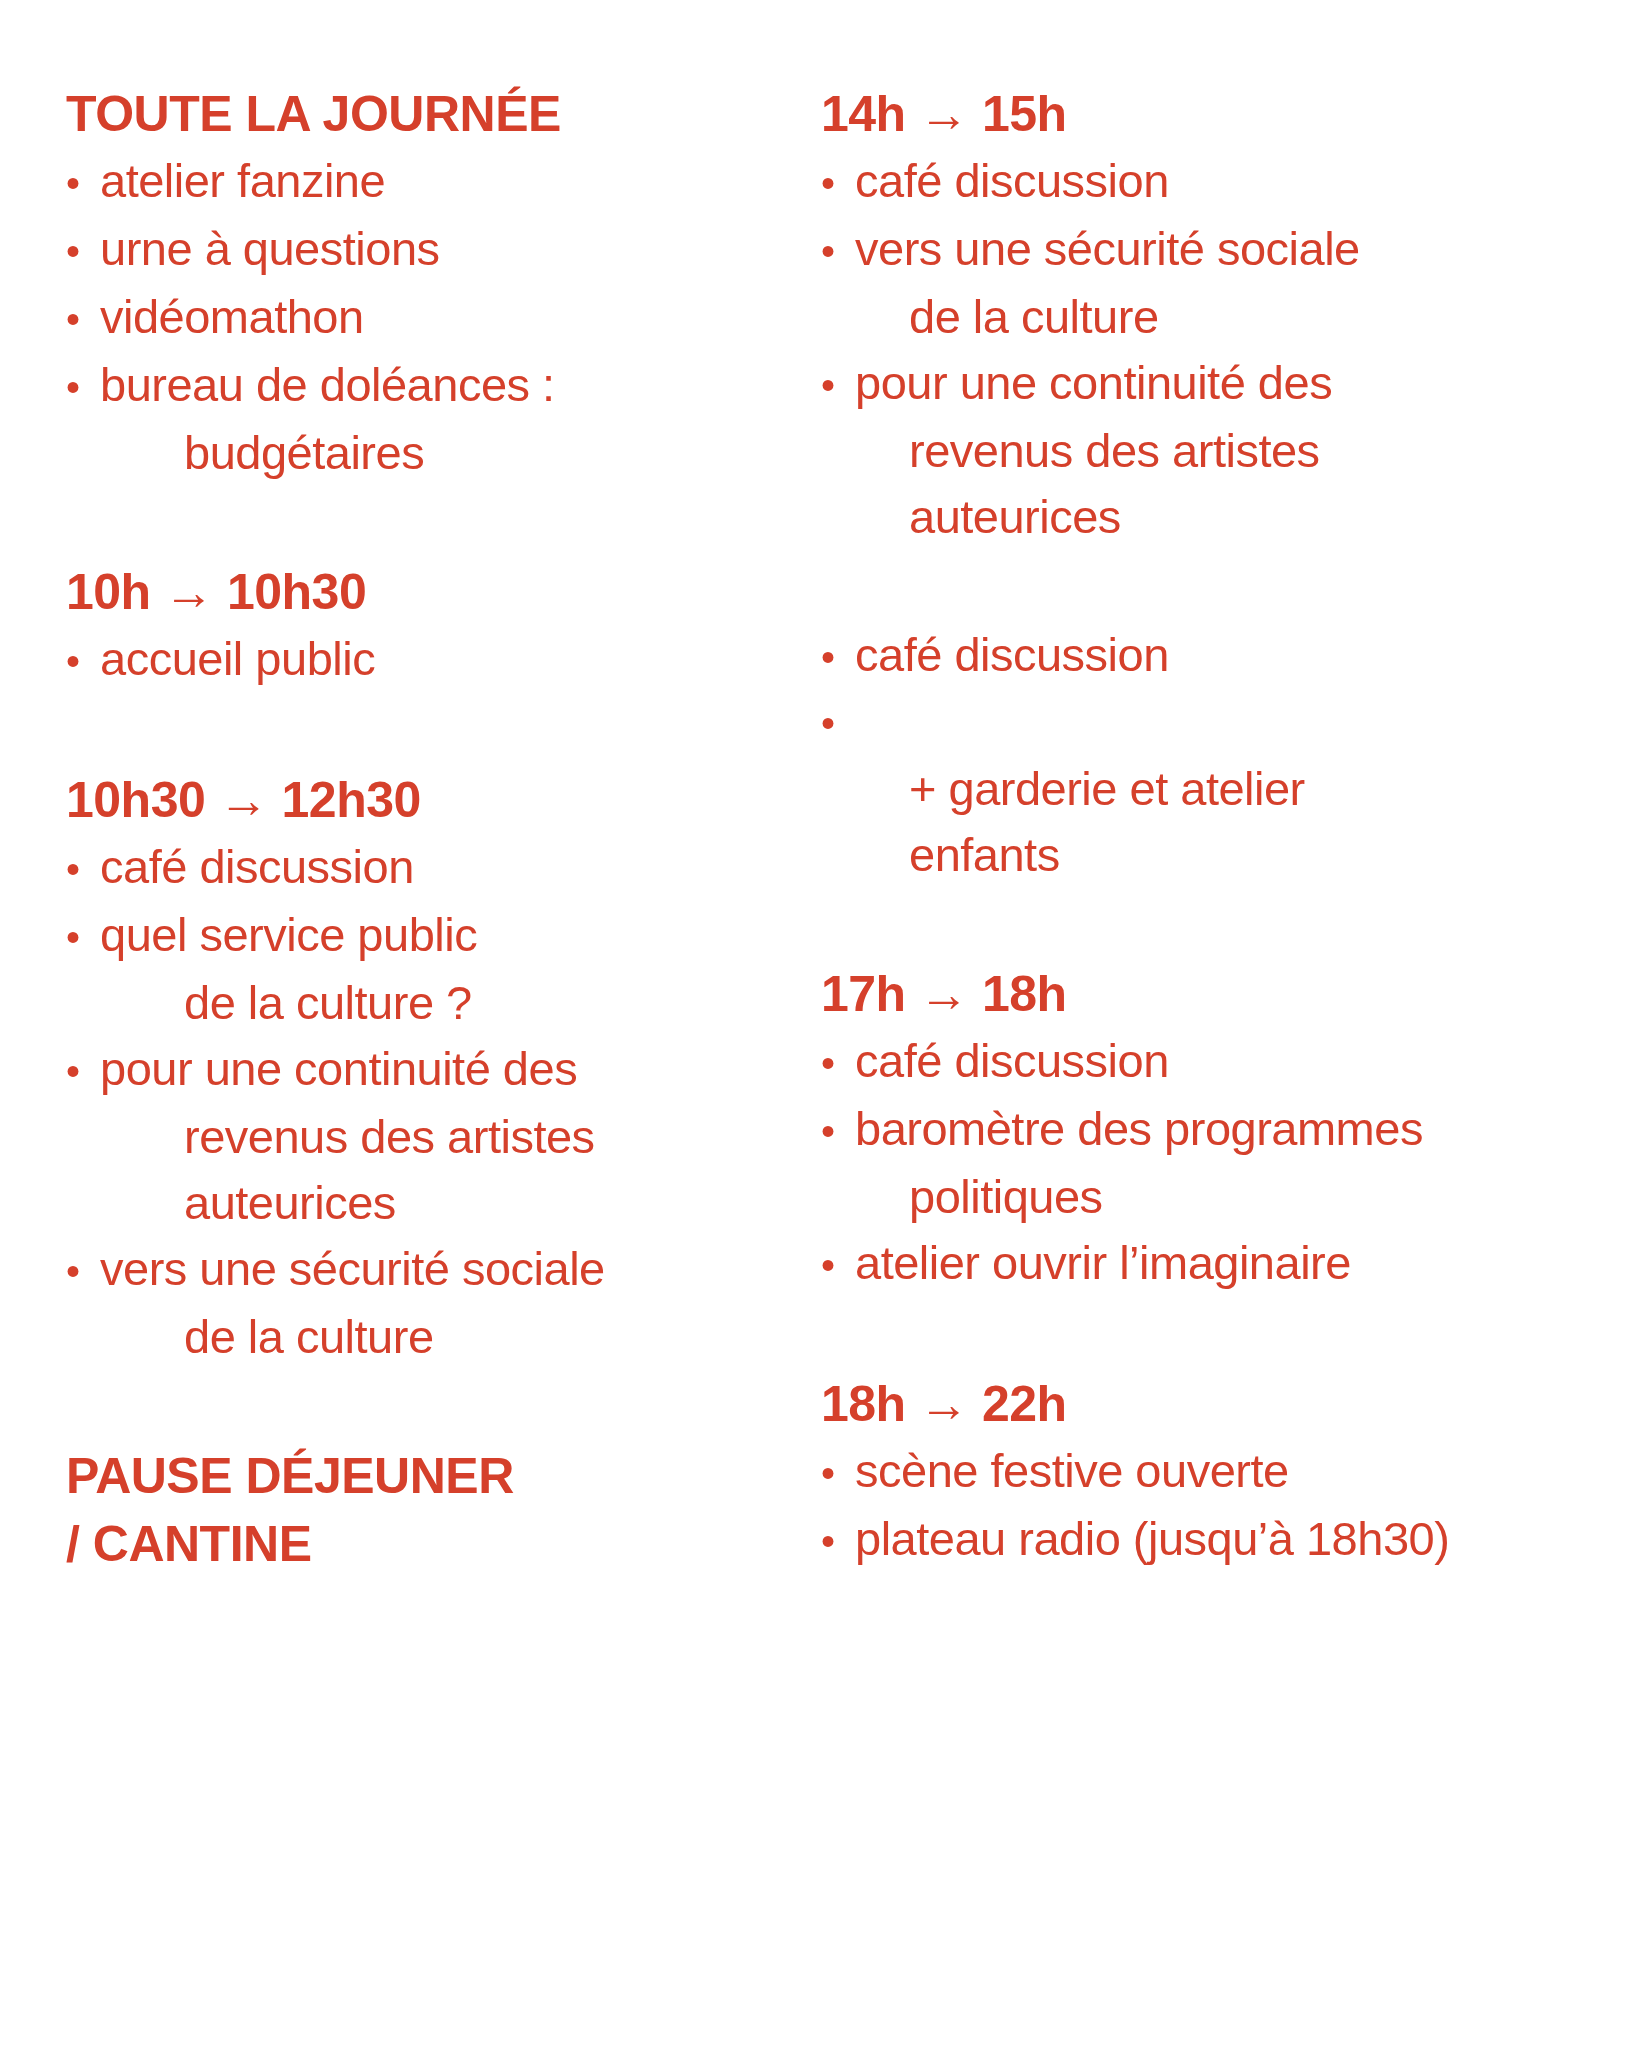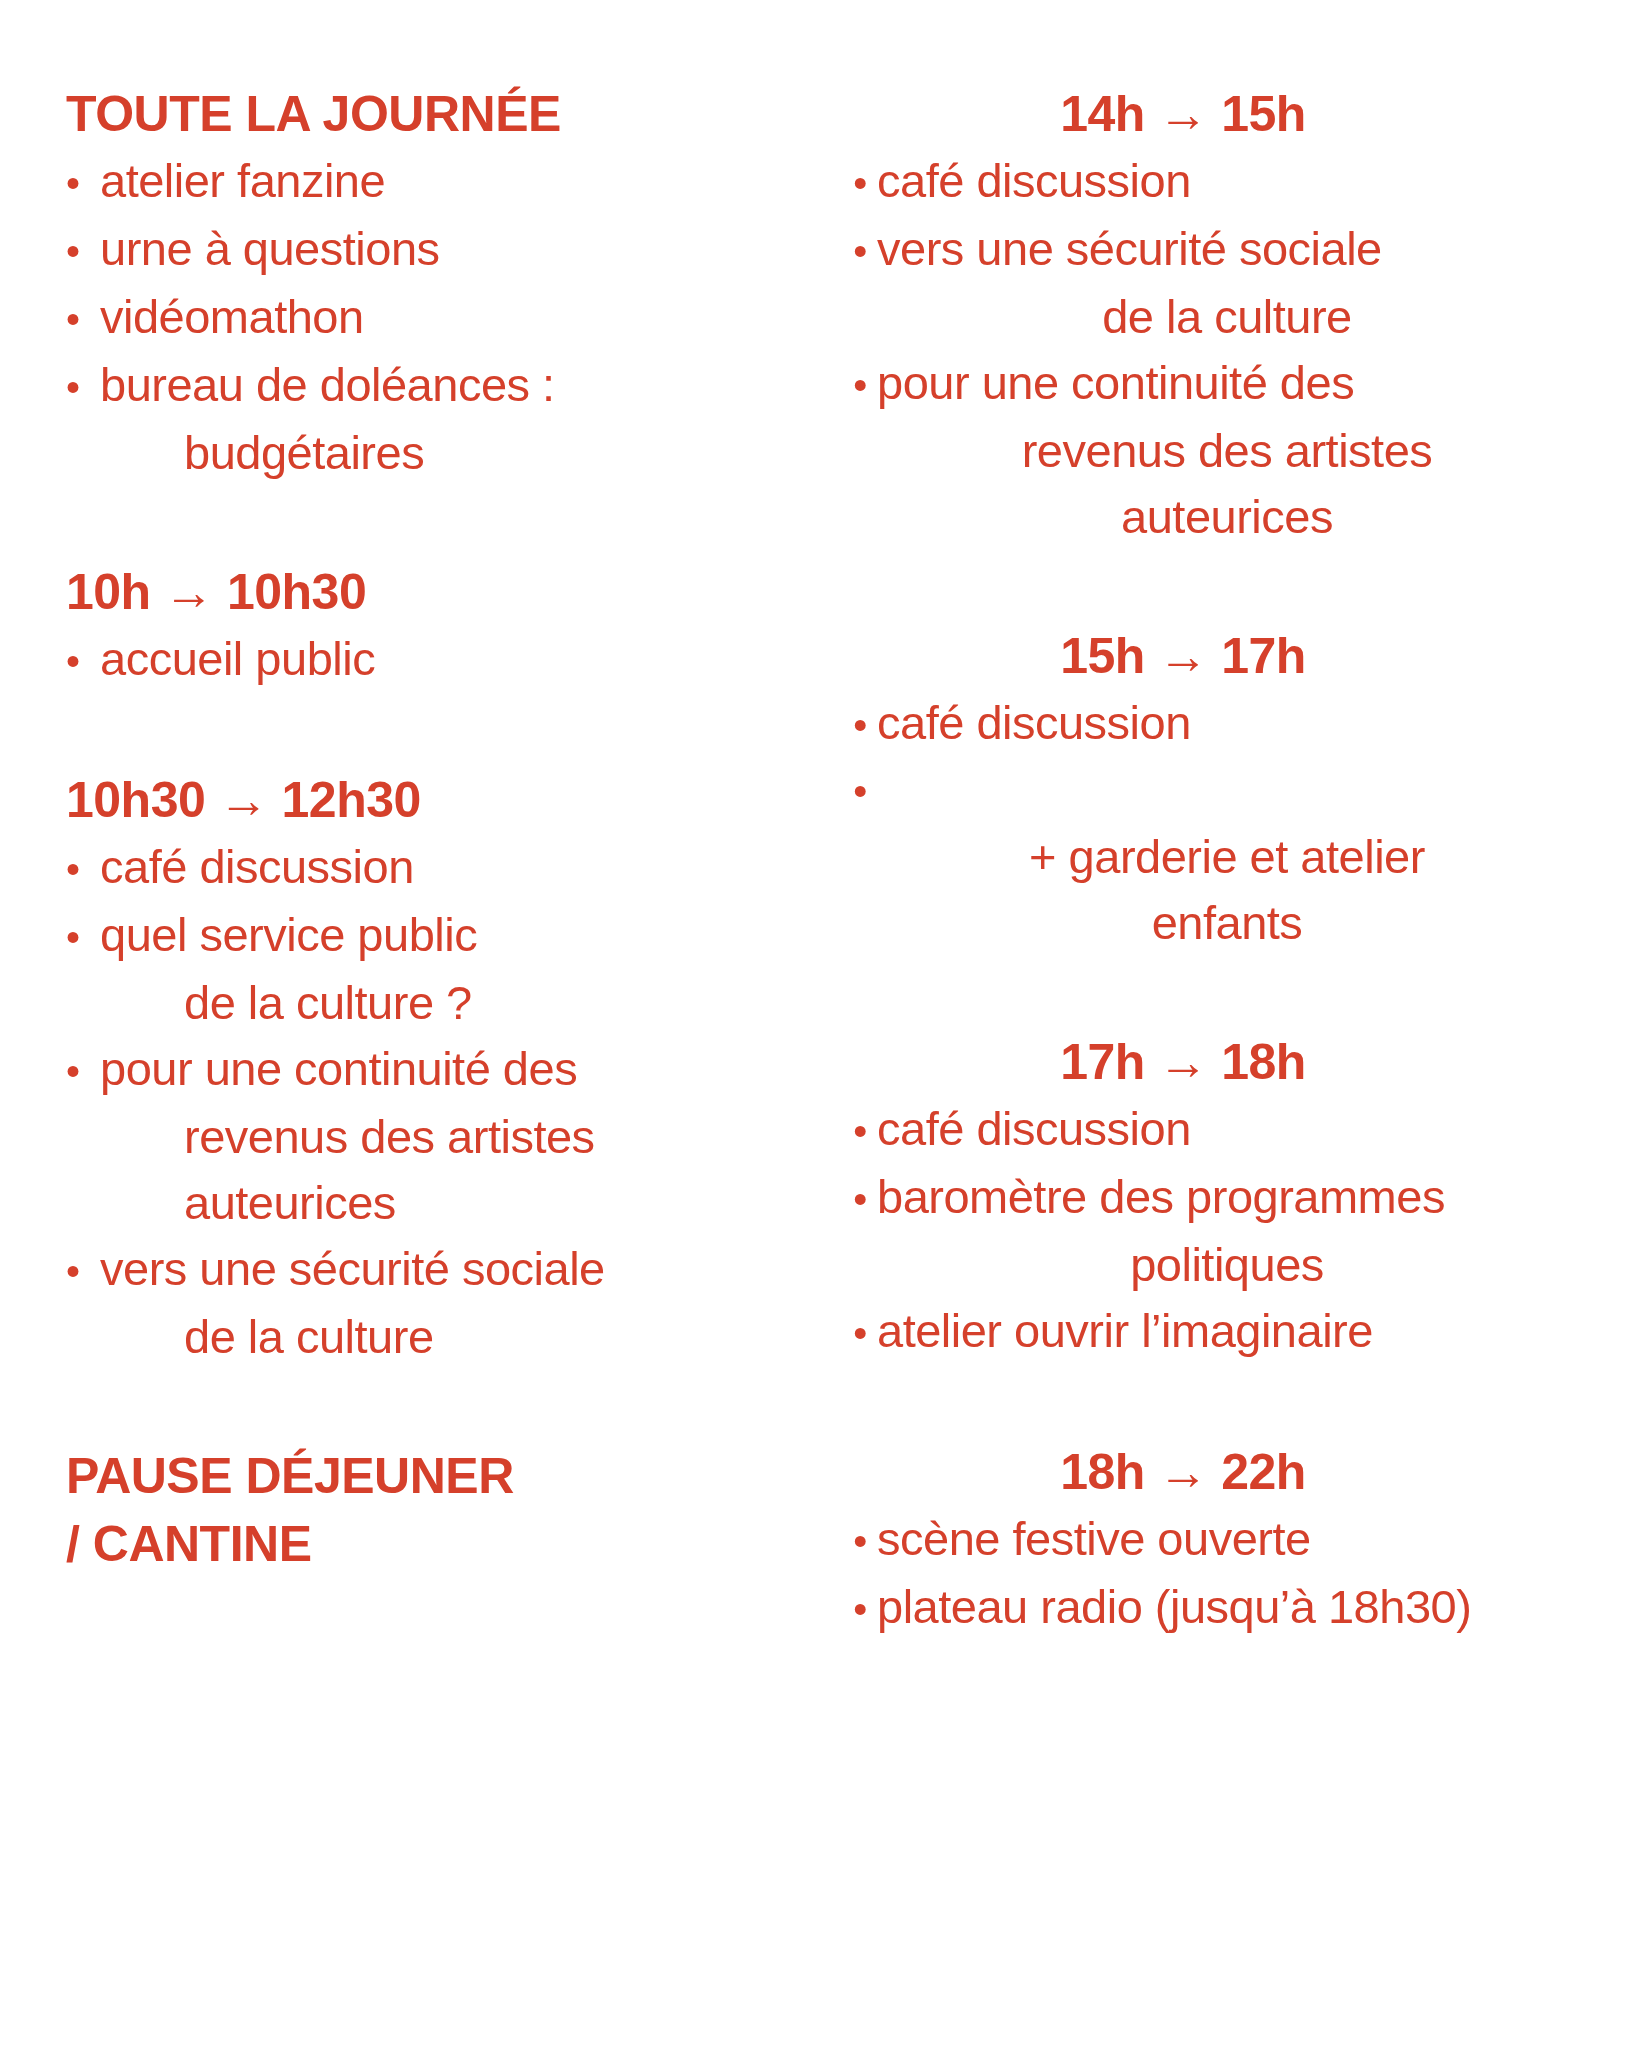--- a/index.html
+++ b/index.html
@@ -16,21 +16,21 @@
     width: 1638px;
     height: 2048px;
     background: #ffffff;
     color: #d5402b;
   }
   .col {
     position: absolute;
     top: 80px;
   }
   .col-left  { left: 66px;  width: 620px; }
-  .col-right { left: 843px; width: 680px; text-align: center; }
+  .col-right { left: 821px; width: 680px; }
   .sec { margin-bottom: 72px; }
   .h {
     font-weight: bold;
     font-size: 50px;
     line-height: 68px;
     letter-spacing: -0.5px;
     white-space: nowrap;
   }
   .line {
     font-size: 47px;
@@ -153,21 +153,20 @@
         <div class="line first">
           <span class="dot">•</span>
             <span class="txt">pour une continuité des</span>
         </div>
         <div class="line cont">revenus des artistes</div>
         <div class="line cont">auteurices</div>
       </div>
     </section>
 
     <section class="sec">
-      <div class="h">15h → 17h</div>
       <div class="item">
         <div class="line first">
           <span class="dot">•</span>
             <span class="txt">café discussion</span>
         </div>
       </div>
       <div class="item">
         <div class="line first">
           <span class="dot">•</span>
         </div>

